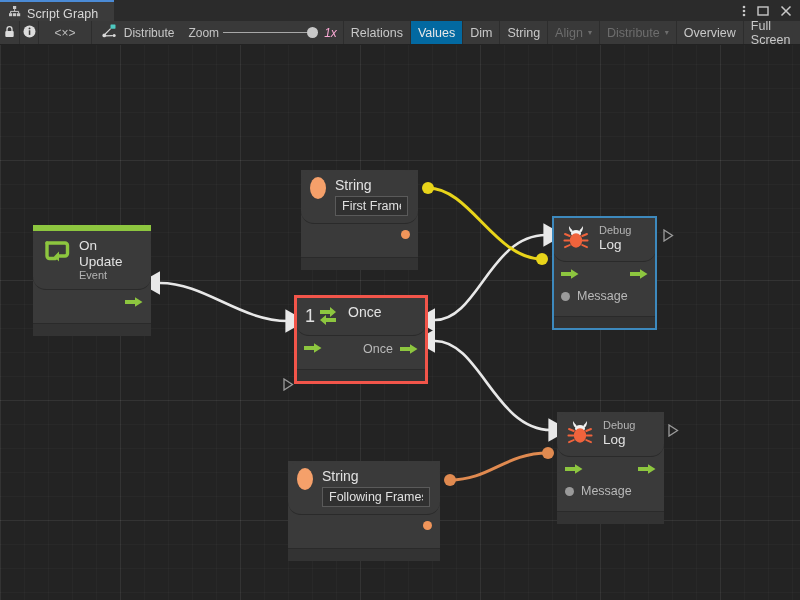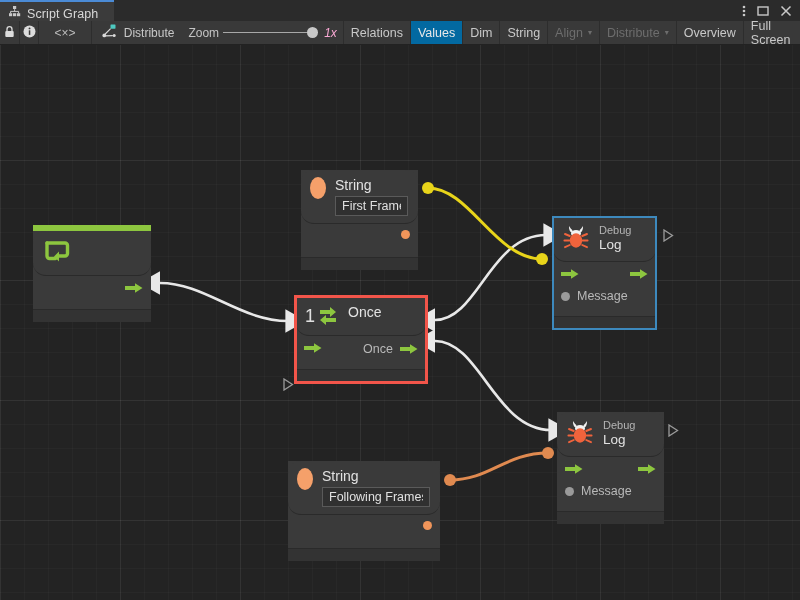--- a/index.html
+++ b/index.html
@@ -256,20 +256,24 @@
     <div class="node" style="left:33px; top:180px; width:118px;">
       <div class="node-accent" style="background:#8dc63f;"></div>
       <div class="node-head">
         <span>
           <svg width="28" height="26" viewBox="0 0 28 26">
             <path d="M5 5 h18 a2.5 2.5 0 0 1 2.5 2.5 v8 a2.5 2.5 0 0 1 -2.5 2.5 h-7" fill="none" stroke="#8dc63f" stroke-width="3.4" stroke-linecap="round"></path>
             <path d="M5 5 v13 a2.5 2.5 0 0 0 2.5 2.5 h6" fill="none" stroke="#8dc63f" stroke-width="3.4" stroke-linecap="round"></path>
             <path d="M17 13.5 L12 18.5 L17 23.5 Z" fill="#8dc63f"></path>
           </svg>
         </span>
+        <span class="node-head-text">
+          <span class="node-title">On Update</span>
+          <span class="node-sub">Event</span>
+        </span>
       </div>
       <div class="node-body">
         <div class="port-row">
           <span class="port-left"></span>
           <span class="port-right">
             <svg width="18" height="12" viewBox="0 0 18 12">
               <path d="M0 4 H10 V1.2 L17.5 6 L10 10.8 V8 H0 Z" fill="#8dc63f"></path>
             </svg>
           </span>
         </div>

